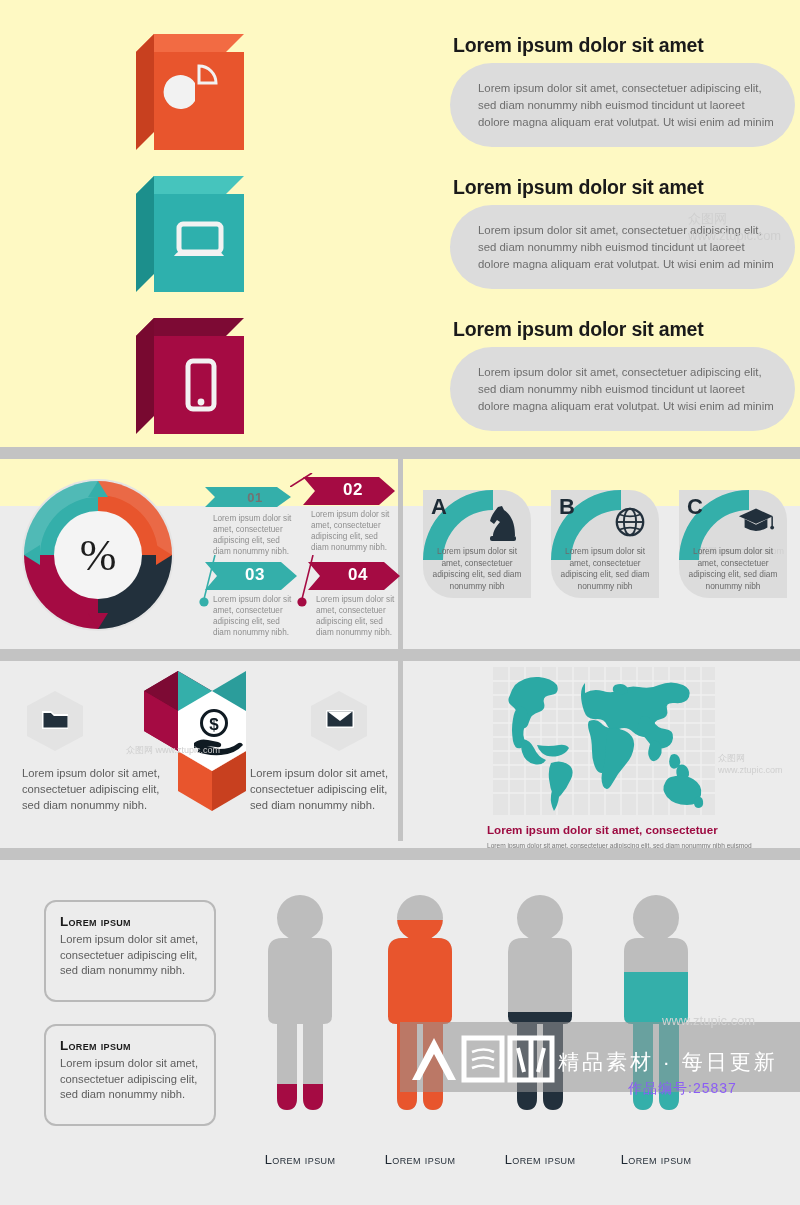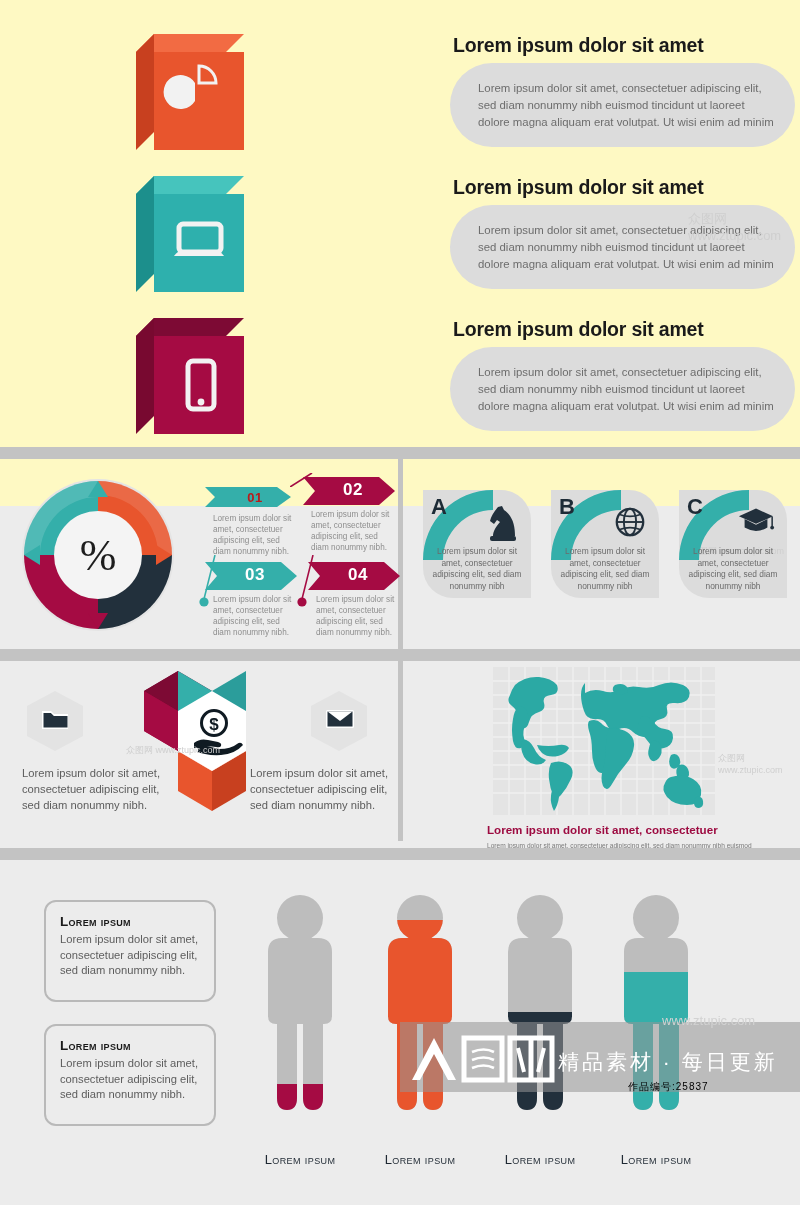--- a/index.html
+++ b/index.html
@@ -71,21 +71,21 @@
   .callout p{margin:0;padding:0 10px 12px 14px;font-size:11.2px;line-height:15.5px;color:#5d5d5d;}
   .person{position:absolute;width:96px;}
   .plabel{position:absolute;width:120px;text-align:center;font-size:13px;color:#1f2933;
      font-variant:small-caps;letter-spacing:0.4px;}
 
   
   .wm{position:absolute;color:#cfcfcf;pointer-events:none;user-select:none;}
   .wm-band{position:absolute;left:400px;top:1022px;width:400px;height:70px;background:rgba(150,150,150,.55);}
   .wm-logo{position:absolute;left:408px;top:1030px;}
   .wm-txt{position:absolute;color:#fff;font-size:21px;letter-spacing:3px;}
-  .wm-num{position:absolute;color:#000000;font-size:10px;letter-spacing:1px;}
+  .wm-num{position:absolute;color:#8b5cf6;font-size:14px;letter-spacing:1px;}
   .wm-small{position:absolute;color:#d2d2d2;font-size:13px;}
 </style>
 </head>
 <body>
 
 <div class="stage">
 
   <div class="row1">
 
     <div class="cuberow" style="top:16px;">
@@ -160,21 +160,21 @@
         <circle cx="80" cy="80" r="44" fill="#f4f4f4"></circle>
       </svg>
       <div class="pct">%</div>
     </div>
 
     <div class="arrowbox" style="left:205px;top:28px;">
       <div class="arrow arrow-sm">
         <svg width="92" height="20" viewBox="0 0 92 20" style="position:absolute;left:0;top:0;">
           <polygon points="0,0 72,0 86,10 72,20 0,20 10,10" fill="#34afaa"></polygon>
         </svg>
-        <span style="color:#b91c1c;">01</span>
+        <span style="color:#737373;">01</span>
       </div>
       <p>Lorem ipsum dolor sit amet, consectetuer adipiscing elit, sed diam nonummy nibh.</p>
     </div>
 
     <div class="arrowbox" style="left:303px;top:18px;">
       <div class="arrow">
         <svg width="92" height="28" viewBox="0 0 92 28" style="position:absolute;left:0;top:0;">
           <polygon points="0,0 76,0 92,14 76,28 0,28 12,14" fill="#a50b43"></polygon>
         </svg>
         <span>02</span>

